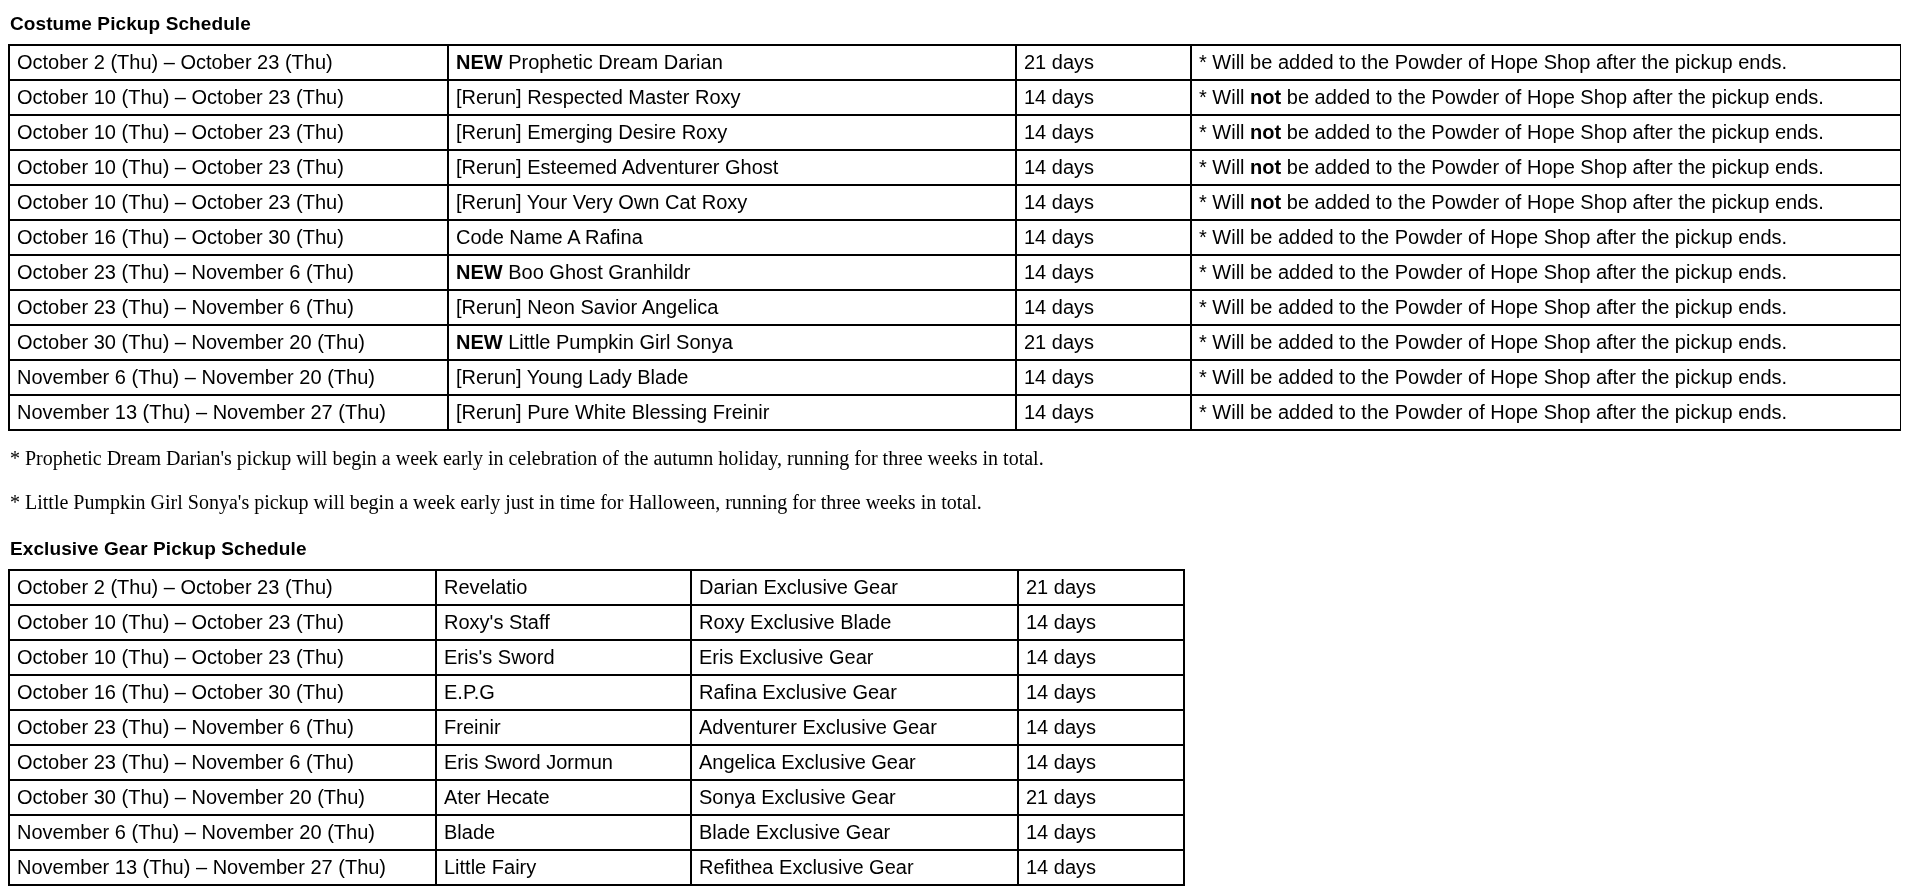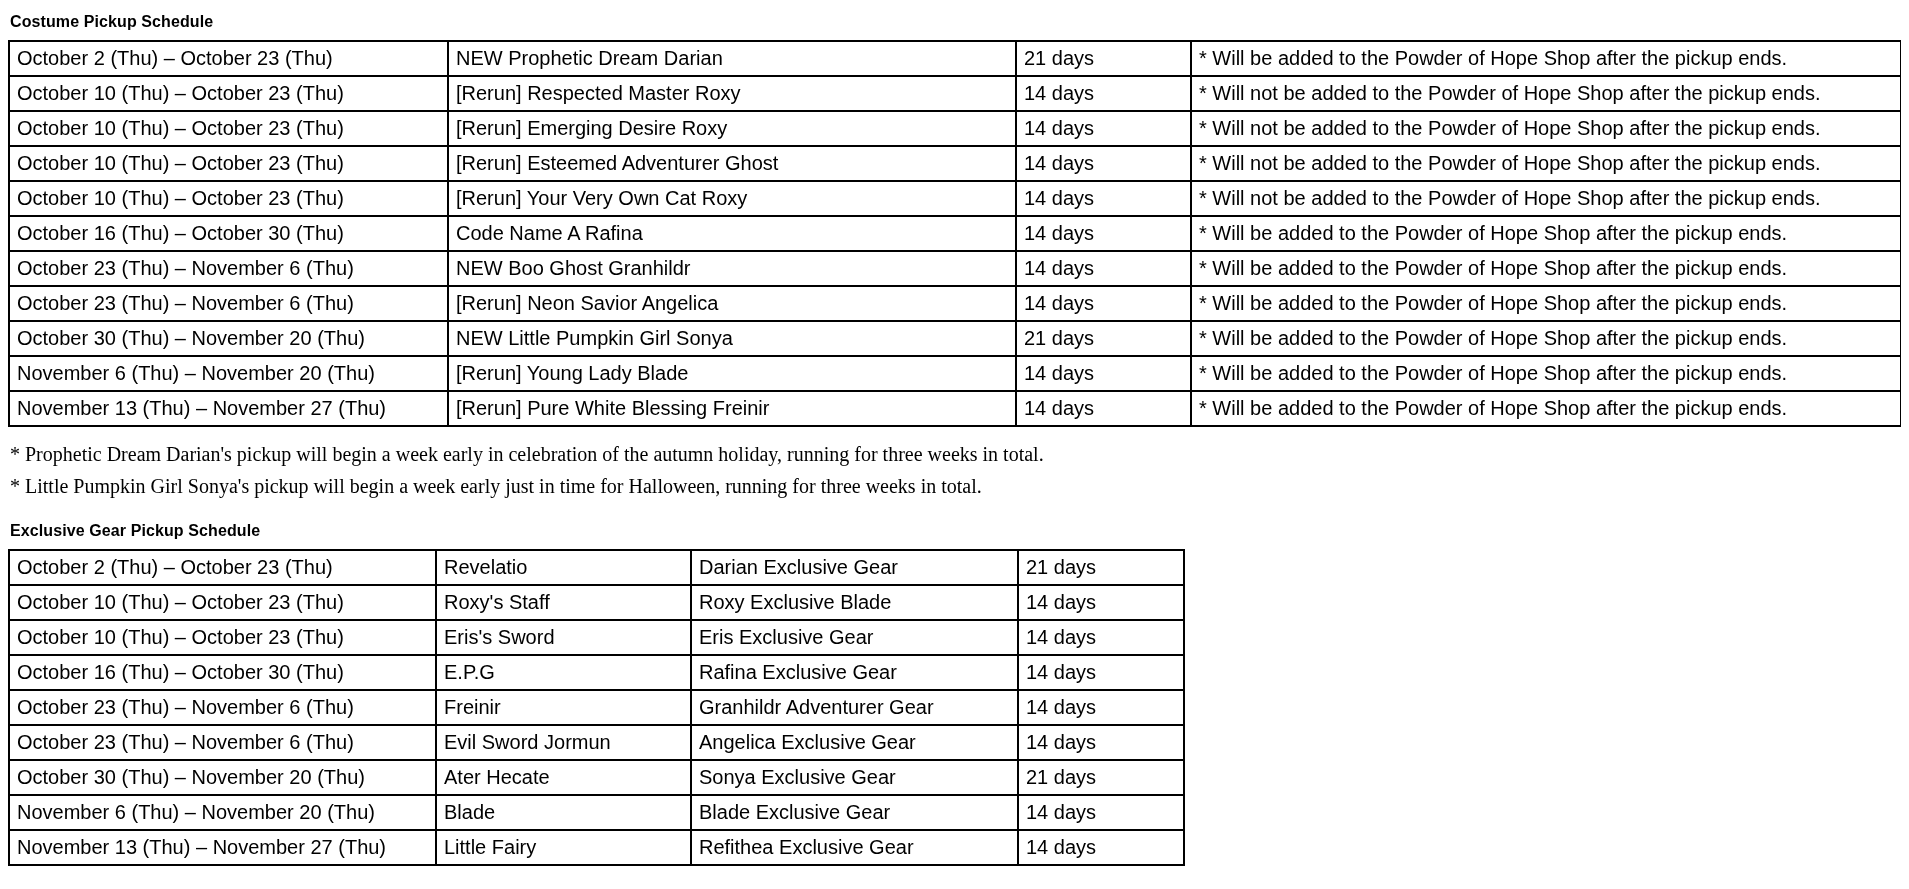--- a/index.html
+++ b/index.html
@@ -6,47 +6,47 @@
     background: #ffffff;
     color: #000000;
     font-family: "Liberation Sans", "DejaVu Sans", sans-serif;
   }
   body {
     margin: 8px;
     width: 1893px;
     font-size: 20px;
   }
   .section-title {
-    font-size: 16px;
+    font-size: 19px;
     font-weight: bold;
     margin: 5px 0 9px 2px;
     letter-spacing: 0.1px;
   }
   table.schedule {
     border-collapse: collapse;
     table-layout: fixed;
     margin-top: 8px;
   }
   table.schedule td {
     border: 2px solid #000000;
     height: 33px;
     padding: 0 7px;
     vertical-align: middle;
     white-space: nowrap;
     overflow: hidden;
   }
   table.costume { width: 1892px; }
   table.gear    { width: 1175px; }
-  .bold-tag { font-weight: normal; }
+  .bold-tag { font-weight: bold; }
   .footnote {
     margin: 15px 0 0 2px;
     line-height: 24px;
     font-family: Liberation Serif, serif;
   }
-  .footnote + .footnote { margin-top: 8px; }
+  .footnote + .footnote { margin-top: 20px; }
   .gear-title { margin-top: 24px; }
 </style>
 </head>
 <body>
 
 <div class="section-title">Costume Pickup Schedule</div>
 
 <table class="schedule costume">
   <colgroup>
       <col style="width:439px">
@@ -157,26 +157,26 @@
     </tr>
     <tr>
       <td>October 16 (Thu) – October 30 (Thu)</td>
       <td>E.P.G</td>
       <td>Rafina Exclusive Gear</td>
       <td>14 days</td>
     </tr>
     <tr>
       <td>October 23 (Thu) – November 6 (Thu)</td>
       <td>Freinir</td>
-      <td>Granhildr Adventurer Gear</td>
+      <td>Adventurer Exclusive Gear</td>
       <td>14 days</td>
     </tr>
     <tr>
       <td>October 23 (Thu) – November 6 (Thu)</td>
-      <td>Evil Sword Jormun</td>
+      <td>Eris Sword Jormun</td>
       <td>Angelica Exclusive Gear</td>
       <td>14 days</td>
     </tr>
     <tr>
       <td>October 30 (Thu) – November 20 (Thu)</td>
       <td>Ater Hecate</td>
       <td>Sonya Exclusive Gear</td>
       <td>21 days</td>
     </tr>
     <tr>

